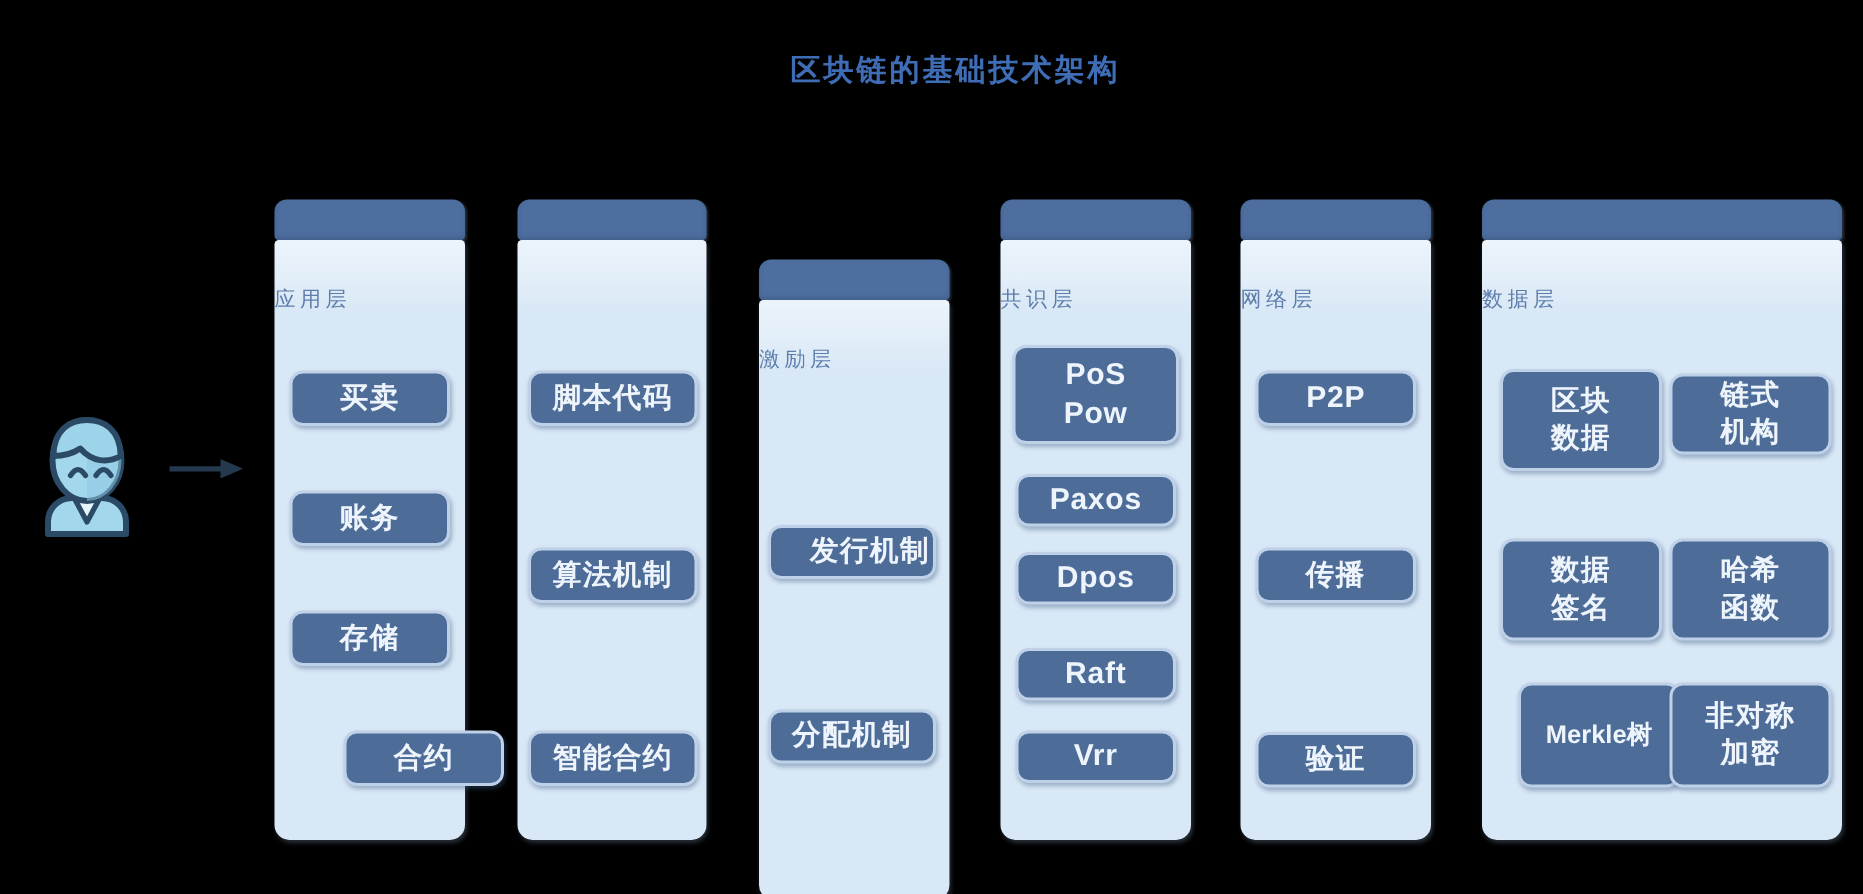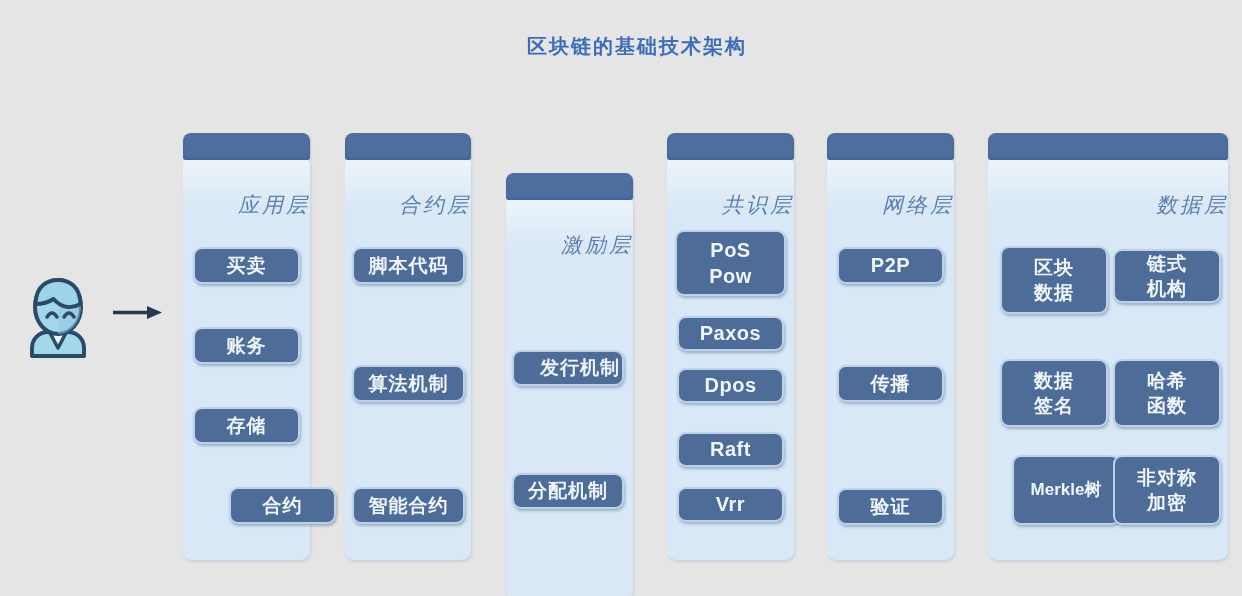--- a/index.html
+++ b/index.html
@@ -1,40 +1,40 @@
 <!DOCTYPE html>
 <html><head>
 <meta charset="utf-8">
 <style>
   * { margin:0; padding:0; box-sizing:border-box; }
   html,body { background:#ffffff; }
   .canvas {
-    position:relative; width:1242px; height:596px; background:#e5e5e5;
+    position:relative; width:1242px; height:596px; background:#000000;
     font-family:"Liberation Sans","DejaVu Sans",sans-serif; overflow:hidden;
   }
   .diagram-title {
     position:absolute; top:33px; left:0; right:0; text-align:center;
     transform:translateX(16px);
     font-size:20px; font-weight:bold; color:#3e6db6; letter-spacing:2px;
   }
   .column { position:absolute; top:133px; }
   .col-header {
     position:absolute; top:0; left:0; right:0; height:27px;
     background:#4d6e9f; border-radius:8px 8px 3px 3px;
     box-shadow:inset 0 -2px 3px rgba(40,62,95,.25), 1px 1px 2px rgba(120,145,180,.35);
   }
   .col-body {
     position:absolute; top:27px; left:0; right:0; bottom:0;
     background:linear-gradient(180deg,#ecf4fb 0%,#d9e8f6 12%,#d9e8f6 100%);
     border-radius:3px 3px 10px 10px;
     box-shadow:1px 2px 3px rgba(130,155,190,.30);
   }
   .layer-title {
-    position:absolute; top:58px; left:0; right:0; text-align:right;
-    font-size:21px; color:#5d7eac; letter-spacing:3px;font-style:italic;
+    position:absolute; top:58px; left:0; right:0; text-align:left;
+    font-size:14px; color:#5d7eac; letter-spacing:3px;
   }
   .item {
     position:absolute; display:flex; align-items:center; justify-content:center;
     background:#4d6c98; color:#eef4fb; font-weight:bold; font-size:19px;
     border:2px solid #bed1e8; border-radius:9px;
     box-shadow:1px 2px 3px rgba(60,90,130,.40);
     text-align:center; white-space:pre-line; line-height:1.32; letter-spacing:1px;
   }
   .item.en { letter-spacing:0.5px; font-size:20px; }
   .actor { position:absolute; left:26px; top:272px; }
@@ -72,21 +72,20 @@
     <div class="layer-title">应用层</div>
     <div class="item" style="left:10px;top:114px;width:107px;height:37px;">买卖</div>
     <div class="item" style="left:10px;top:194px;width:107px;height:37px;">账务</div>
     <div class="item" style="left:10px;top:274px;width:107px;height:37px;">存储</div>
     <div class="item" style="left:10px;top:354px;width:107px;height:37px;margin-left:36px;">合约</div>
   </div>
 
   <div class="column" style="left:345px;width:126px;height:427px;">
     <div class="col-header"></div>
     <div class="col-body"></div>
-    <div class="layer-title">合约层</div>
     <div class="item" style="left:7px;top:114px;width:113px;height:37px;">脚本代码</div>
     <div class="item" style="left:7px;top:232px;width:113px;height:37px;">算法机制</div>
     <div class="item" style="left:7px;top:354px;width:113px;height:37px;">智能合约</div>
   </div>
 
   <div class="column" style="left:506px;width:127px;height:427px;margin-top:40px;">
     <div class="col-header"></div>
     <div class="col-body"></div>
     <div class="layer-title">激励层</div>
     <div class="item" style="left:6px;top:177px;width:112px;height:36px;padding-left:24px;">发行机制</div>

